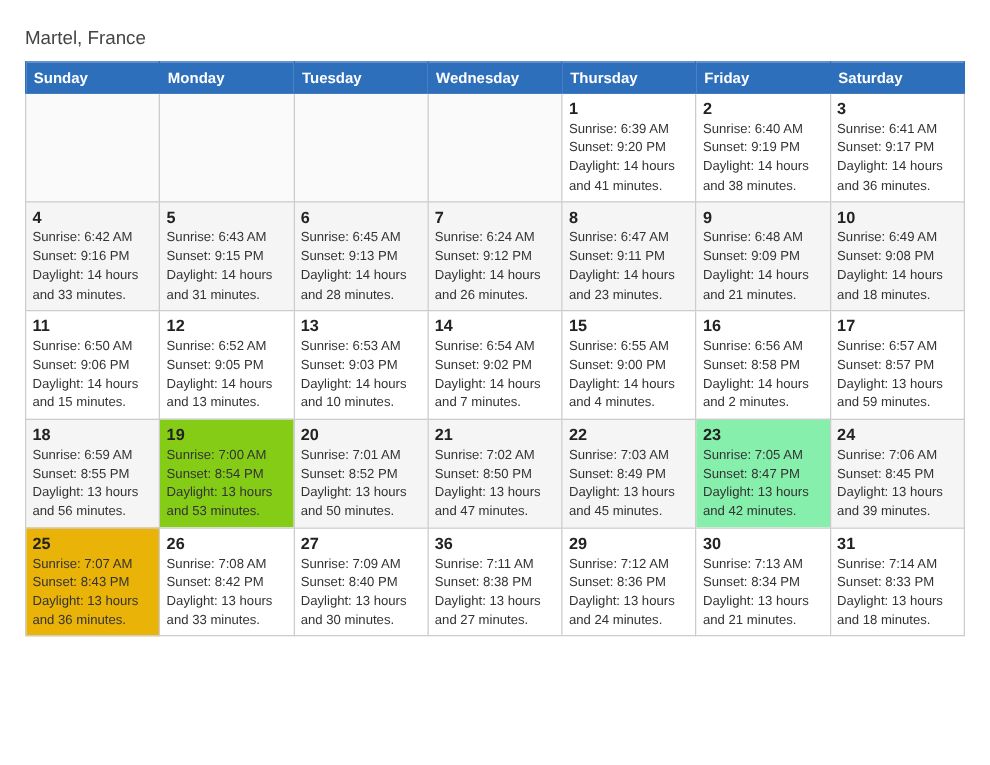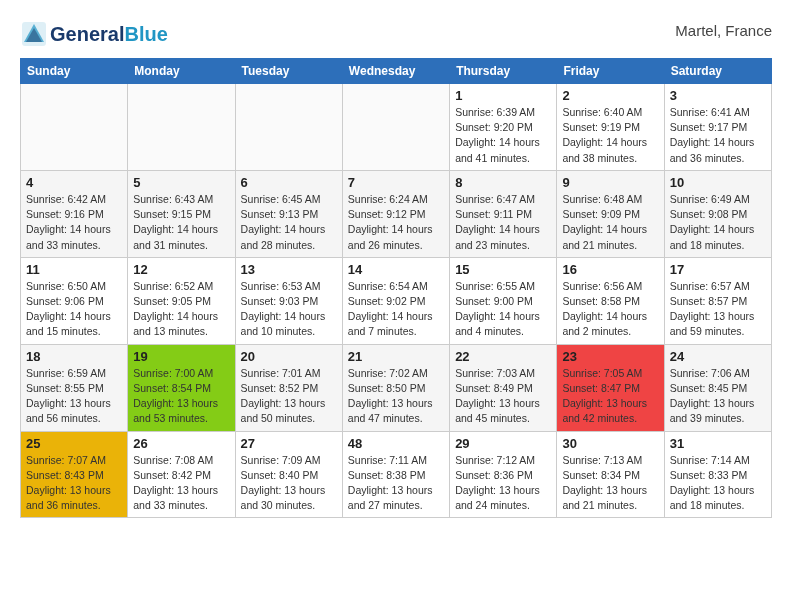--- a/index.html
+++ b/index.html
@@ -95,31 +95,20 @@
     }
     .empty-cell {
       background: #fafafa !important;
     }
   </style>
 </head>
 <body>
 
 <div class="page">
   <div class="header">
-    <div class="logo-area">
-      <div class="logo-text">
-        <svg class="logo-icon" viewBox="0 0 28 28">
-          <rect x="2" y="2" width="24" height="24" rx="3" fill="#2196c4" opacity="0.15"></rect>
-          <polygon points="14,4 24,22 4,22" fill="#2196c4" opacity="0.7"></polygon>
-          <polygon points="14,8 22,22 6,22" fill="#1a3a6b" opacity="0.5"></polygon>
-        </svg>
-        <span style="color:#1a3a6b;font-weight:bold;font-size:20px;">General</span>
-          <span style="color:#2196c4;font-weight:bold;font-size:20px;">Blue</span>
-      </div>
-    </div>
     <div class="title-area">
       <div class="location">Martel, France</div>
     </div>
   </div>
 
   <table class="calendar">
     <thead>
       <tr>
         <th>Sunday</th>
         <th>Monday</th>
@@ -289,21 +278,21 @@
 Daylight: 13 hours
 and 47 minutes.</div>
           </td>
           <td style="background: rgb(245, 245, 245);">
             <span class="day-num">22</span>
             <div class="day-info" style="white-space: pre-line;">Sunrise: 7:03 AM
 Sunset: 8:49 PM
 Daylight: 13 hours
 and 45 minutes.</div>
           </td>
-          <td style="background: #ef4444;">
+          <td style="background: #86efac;">
             <span class="day-num">23</span>
             <div class="day-info" style="white-space: pre-line;">Sunrise: 7:05 AM
 Sunset: 8:47 PM
 Daylight: 13 hours
 and 42 minutes.</div>
           </td>
           <td style="background: rgb(245, 245, 245);">
             <span class="day-num">24</span>
             <div class="day-info" style="white-space: pre-line;">Sunrise: 7:06 AM
 Sunset: 8:45 PM
@@ -327,21 +316,21 @@
 and 33 minutes.</div>
           </td>
           <td style="background: rgb(255, 255, 255);">
             <span class="day-num">27</span>
             <div class="day-info" style="white-space: pre-line;">Sunrise: 7:09 AM
 Sunset: 8:40 PM
 Daylight: 13 hours
 and 30 minutes.</div>
           </td>
           <td style="background: rgb(255, 255, 255);">
-            <span class="day-num">48</span>
+            <span class="day-num">36</span>
             <div class="day-info" style="white-space: pre-line;">Sunrise: 7:11 AM
 Sunset: 8:38 PM
 Daylight: 13 hours
 and 27 minutes.</div>
           </td>
           <td style="background: rgb(255, 255, 255);">
             <span class="day-num">29</span>
             <div class="day-info" style="white-space: pre-line;">Sunrise: 7:12 AM
 Sunset: 8:36 PM
 Daylight: 13 hours

